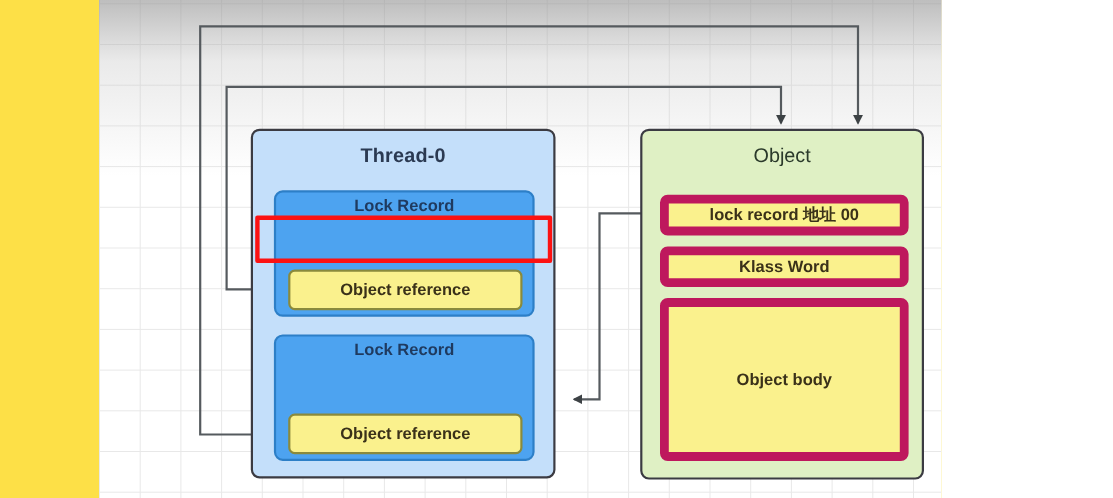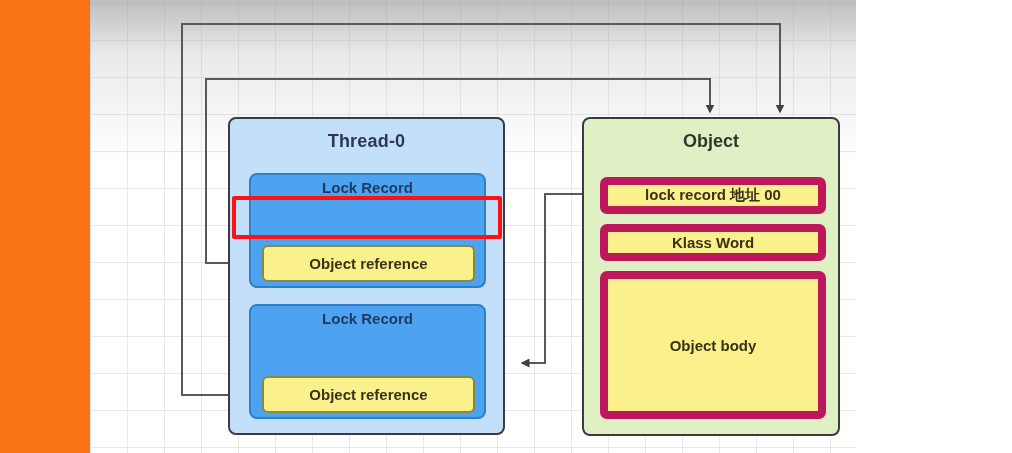--- a/index.html
+++ b/index.html
@@ -11,21 +11,21 @@
     width: 1012px;
     height: 453px;
     overflow: hidden;
     font-family: "Liberation Sans", sans-serif;
   }
 
   #canvas {
     position: relative;
     width: 1012px;
     height: 453px;
-    background: #f97316;
+    background: #fde047;
     overflow: hidden;
   }
 
   
   #grid-area {
     position: absolute;
     left: 90px;
     top: 0px;
     width: 766px;
     height: 453px;
@@ -151,21 +151,21 @@
     border: 2px solid #3b3b42;
     border-radius: 8px;
     box-sizing: border-box;
   }
   .object-title {
     position: absolute;
     left: 0; top: 12px;
     width: 100%;
     text-align: center;
     font-size: 18px;
-    font-weight: bold;
+    font-weight: normal;
     color: #2b3a2b;
   }
   .obj-cell {
     position: absolute;
     left: 16px;
     width: 226px;
     background: #faf18d;
     border: 8px solid #be185d;
     border-radius: 7px;
     box-sizing: border-box;

